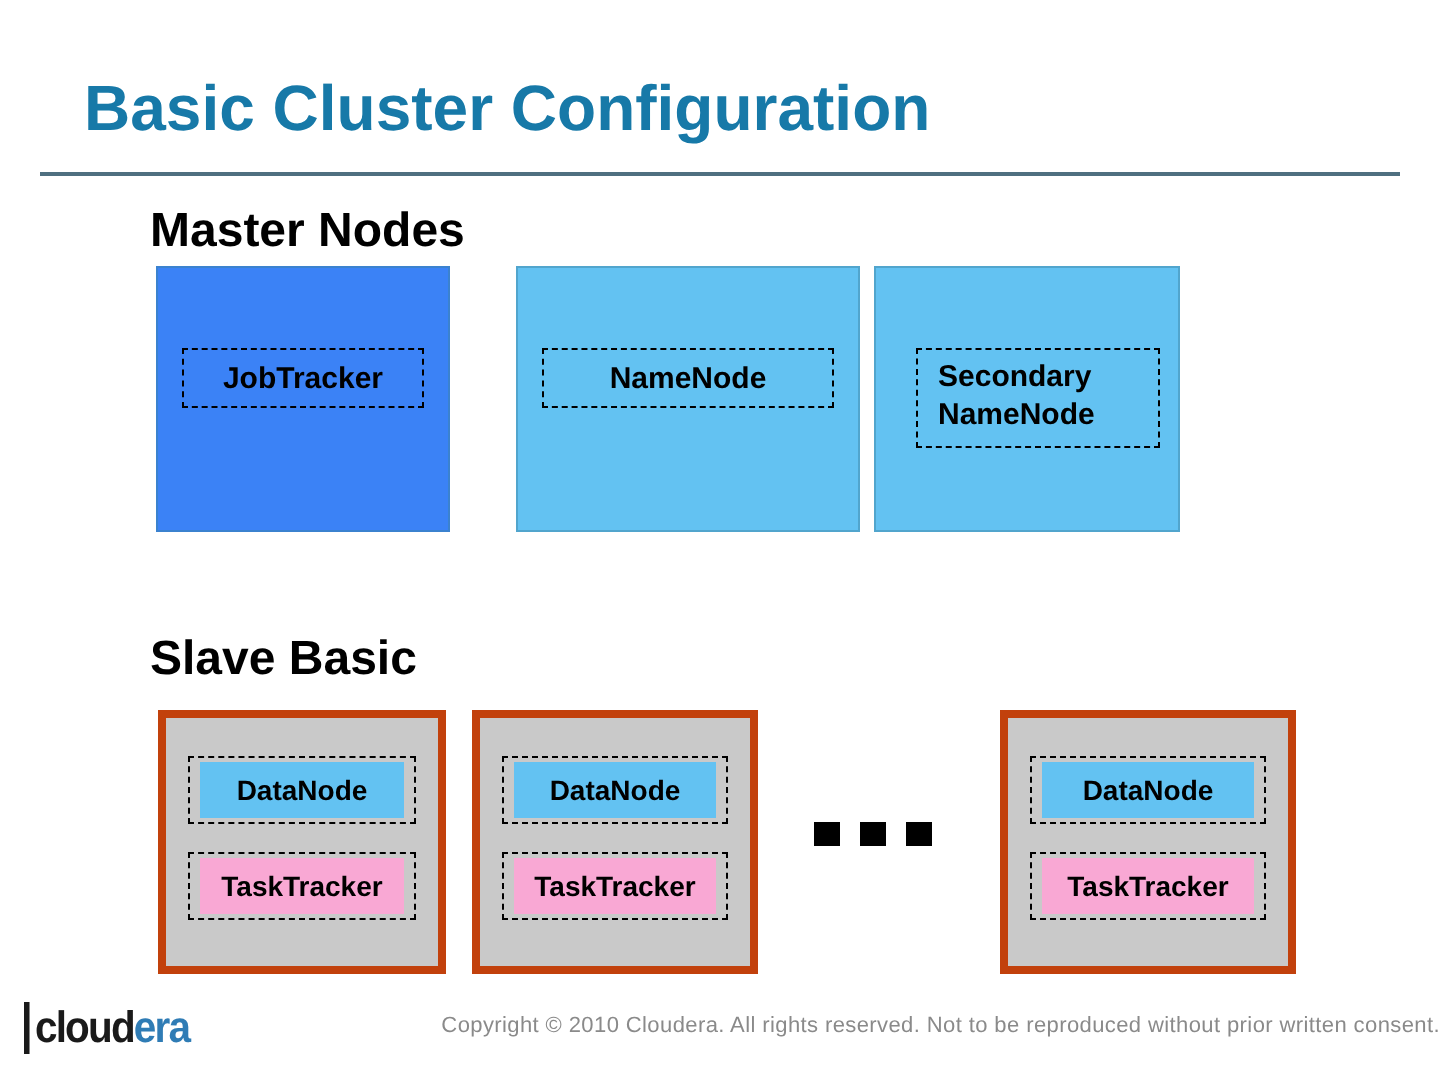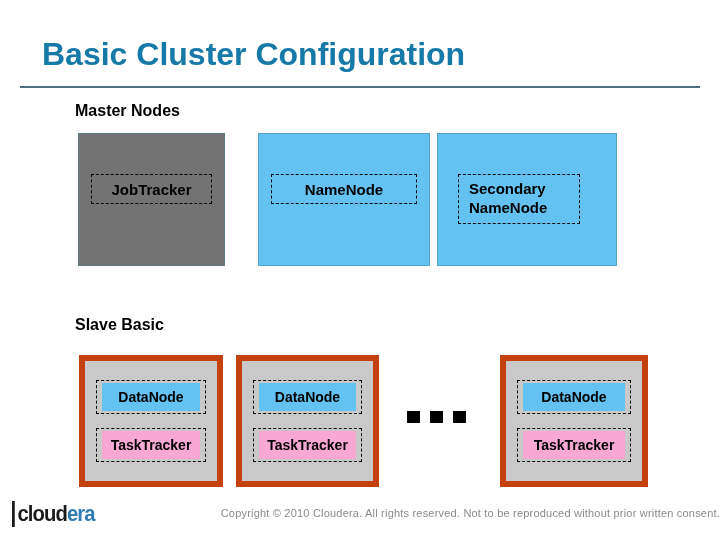--- a/index.html
+++ b/index.html
@@ -14,51 +14,51 @@
     font-size:32px; font-weight:bold; color:#1779a8; letter-spacing:0px;
   }
   .rule {
     position:absolute; left:20px; top:86px; width:680px; height:2px;
     background:#4f6f80;
   }
 
   
   .section-heading {
     position:absolute; left:75px; margin:0;
-    font-size:16px; font-weight:bold; color:#000000;
+    font-size:24px; font-weight:bold; color:#000000;
   }
   .master-heading { top:102px; }
   .slave-heading  { top:316px; }
 
   
   .node-box {
     position:absolute; top:133px; height:133px;
     border:1px solid rgba(60,130,160,0.45);
     box-sizing:border-box;
   }
-  .bg-cyan { background:#737373; }
+  .bg-cyan { background:#3b82f6; }
   .bg-blue { background:#63c2f2; }
   .mbox1 { left:78px;  width:147px; }
   .mbox2 { left:258px; width:172px; }
-  .mbox3 { left:437px; width:180px; }
+  .mbox3 { left:437px; width:153px; }
 
   .dashed {
     position:absolute; left:12px; right:12px; top:40px;
     border:1.5px dashed #000000; box-sizing:border-box;
     display:flex; align-items:center; justify-content:center;
     font-size:15px; font-weight:bold; color:#000000;
   }
   .dashed.single { height:30px; }
   .dashed.double { height:50px; justify-content:flex-start; padding-left:10px;
                    line-height:1.25; width:122px; right:auto; left:20px; }
 
   
   .slave-box {
     position:absolute; top:355px; height:132px;
-    background:#c9c9c9; border:6px solid #c2410c; box-sizing:border-box;
+    background:#c9c9c9; border:4px solid #c2410c; box-sizing:border-box;
   }
   .sbox1 { left:79px;  width:144px; }
   .sbox2 { left:236px; width:143px; }
   .sbox3 { left:500px; width:148px; }
 
   .proc {
     position:absolute; left:11px; right:11px; height:34px;
     border:1.5px dashed #000000; box-sizing:border-box;
   }
   .proc-top    { top:19px; }

